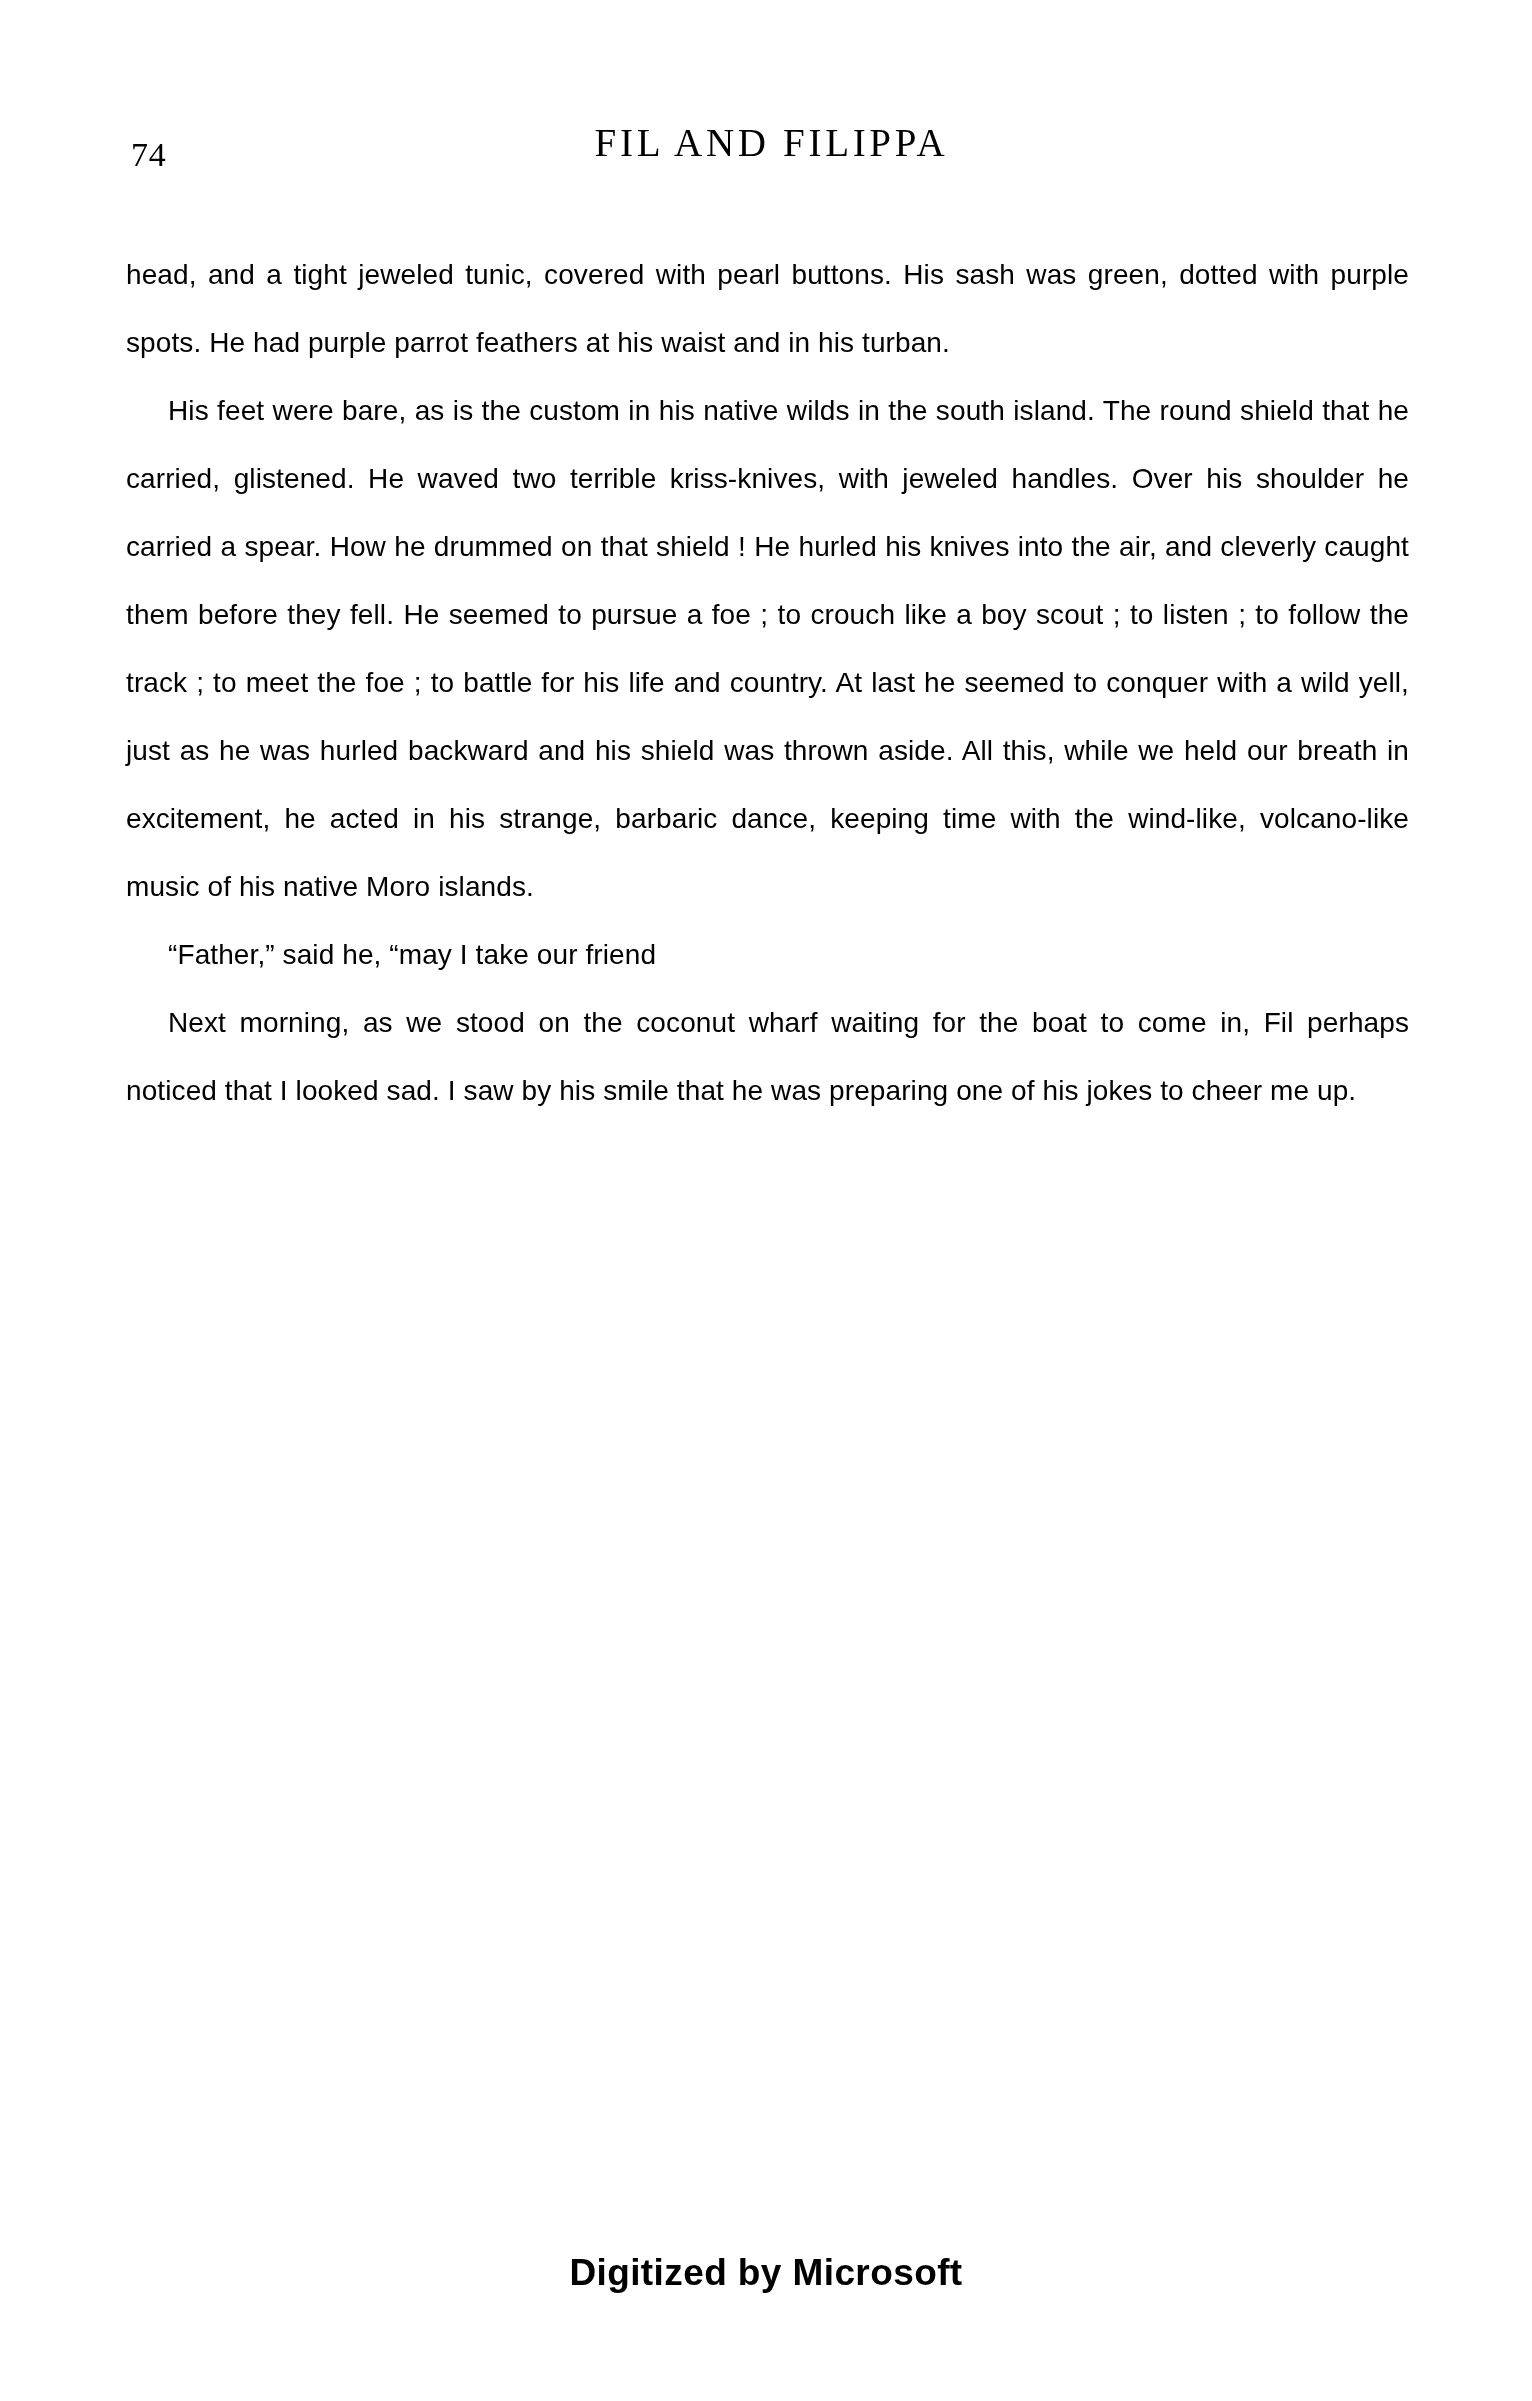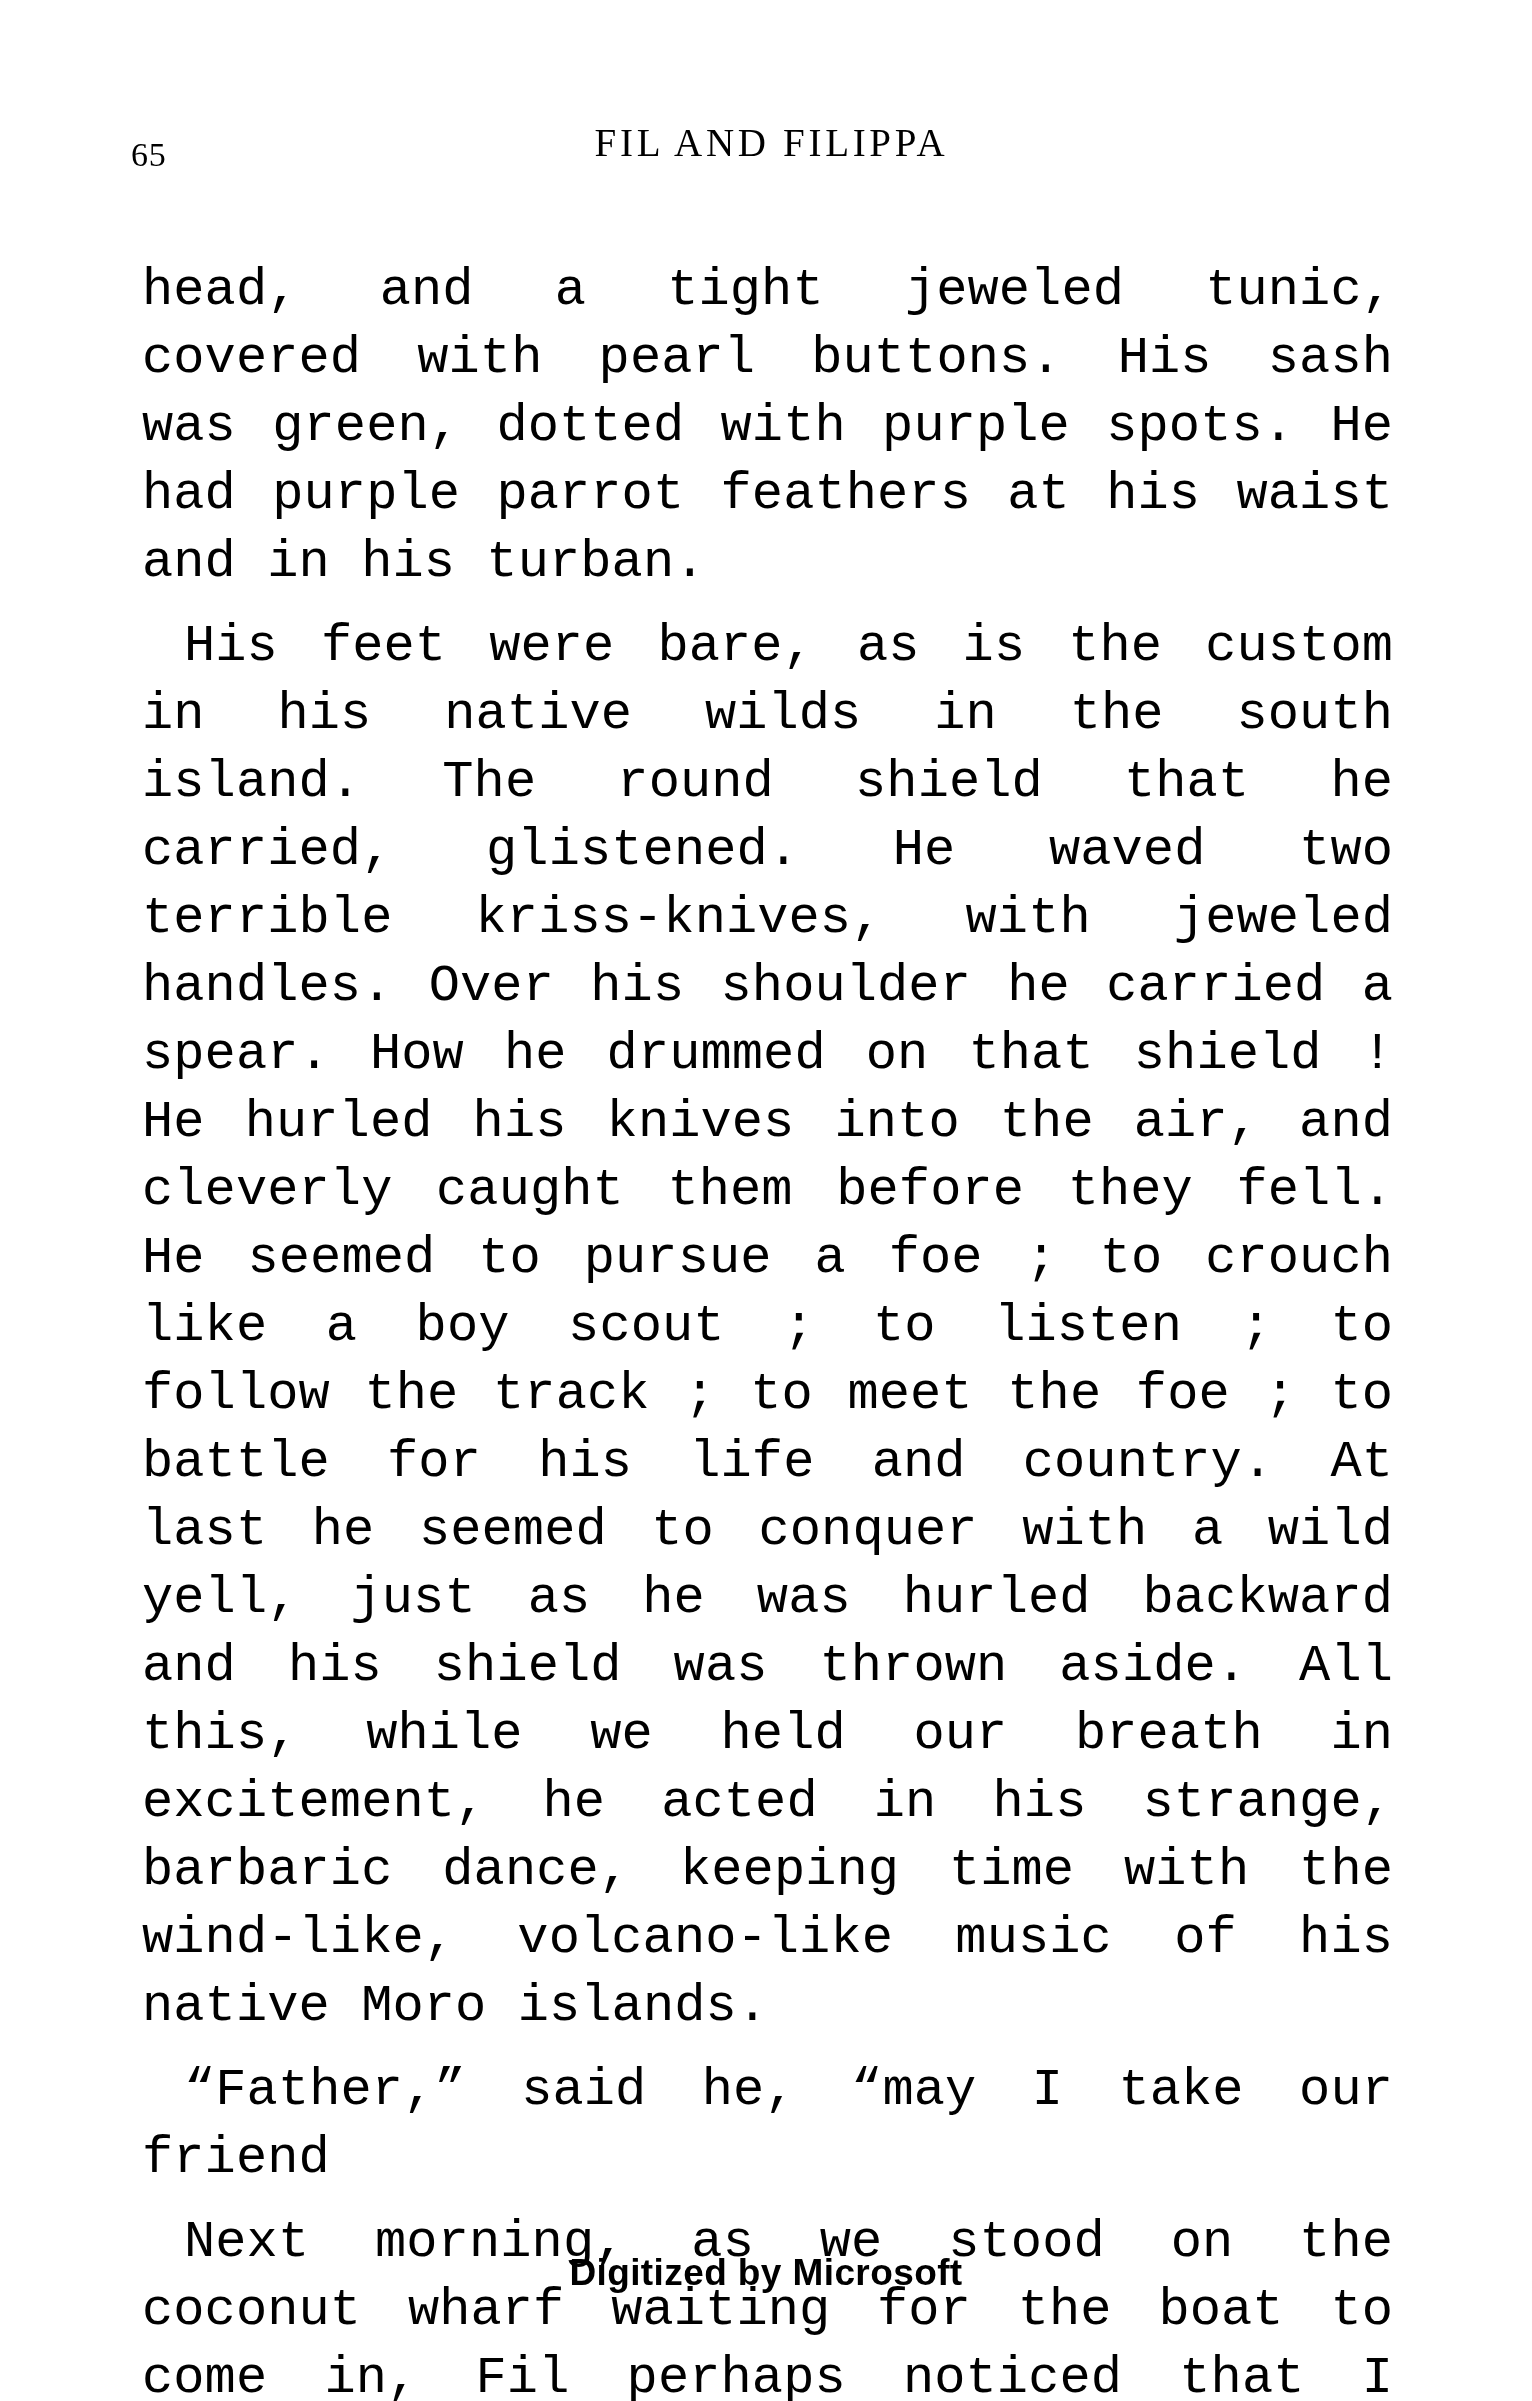--- a/index.html
+++ b/index.html
@@ -48,26 +48,26 @@
     letter-spacing: 3.7px;
     font-family: "Liberation Serif", serif;
   }
   .body-block {
     position: absolute;
     left: 126px;
     top: 241px;
     width: 1283px;
   }
   p.para {
-    margin: 16px;
-    font-size: 52px;
+    margin: 0;
+    font-size: 28px;
     line-height: 68px;
     text-align: justify;
     text-justify: inter-word;
-    font-family: Liberation Mono, monospace;
+    font-family: Liberation Sans, sans-serif;
     letter-spacing: 0.1px;
   }
   p.para.indent {
     text-indent: 42px;
   }
   .footer {
     position: absolute;
     left: 0;
     top: 2252px;
     width: 1532px;
@@ -79,21 +79,21 @@
     font-size: 37px;
     letter-spacing: 0.4px;
   }
 </style>
 </head>
 <body>
 
 <div class="page">
 
   <div class="header">
-    <div class="folio">65</div>
+    <div class="folio">74</div>
     <div class="running-title">FIL AND FILIPPA</div>
   </div>
 
   <div class="body-block">
     <p class="para">head, and a tight jeweled tunic, covered with pearl buttons. His sash was green, dotted with purple spots. He had purple parrot feathers at his waist and in his turban.</p>
     <p class="para indent">His feet were bare, as is the custom in his native wilds in the south island. The round shield that he carried, glistened. He waved two terrible kriss-knives, with jeweled handles. Over his shoulder he carried a spear. How he drummed on that shield ! He hurled his knives into the air, and cleverly caught them before they fell. He seemed to pursue a foe ; to crouch like a boy scout ; to listen ; to follow the track ; to meet the foe ; to battle for his life and country. At last he seemed to conquer with a wild yell, just as he was hurled backward and his shield was thrown aside. All this, while we held our breath in excitement, he acted in his strange, barbaric dance, keeping time with the wind-like, volcano-like music of his native Moro islands.</p>
     <p class="para indent">“Father,” said he, “may I take our friend</p>
     <p class="para indent">Next morning, as we stood on the coconut wharf waiting for the boat to come in, Fil perhaps noticed that I looked sad. I saw by his smile that he was preparing one of his jokes to cheer me up.</p>
   </div>
 

